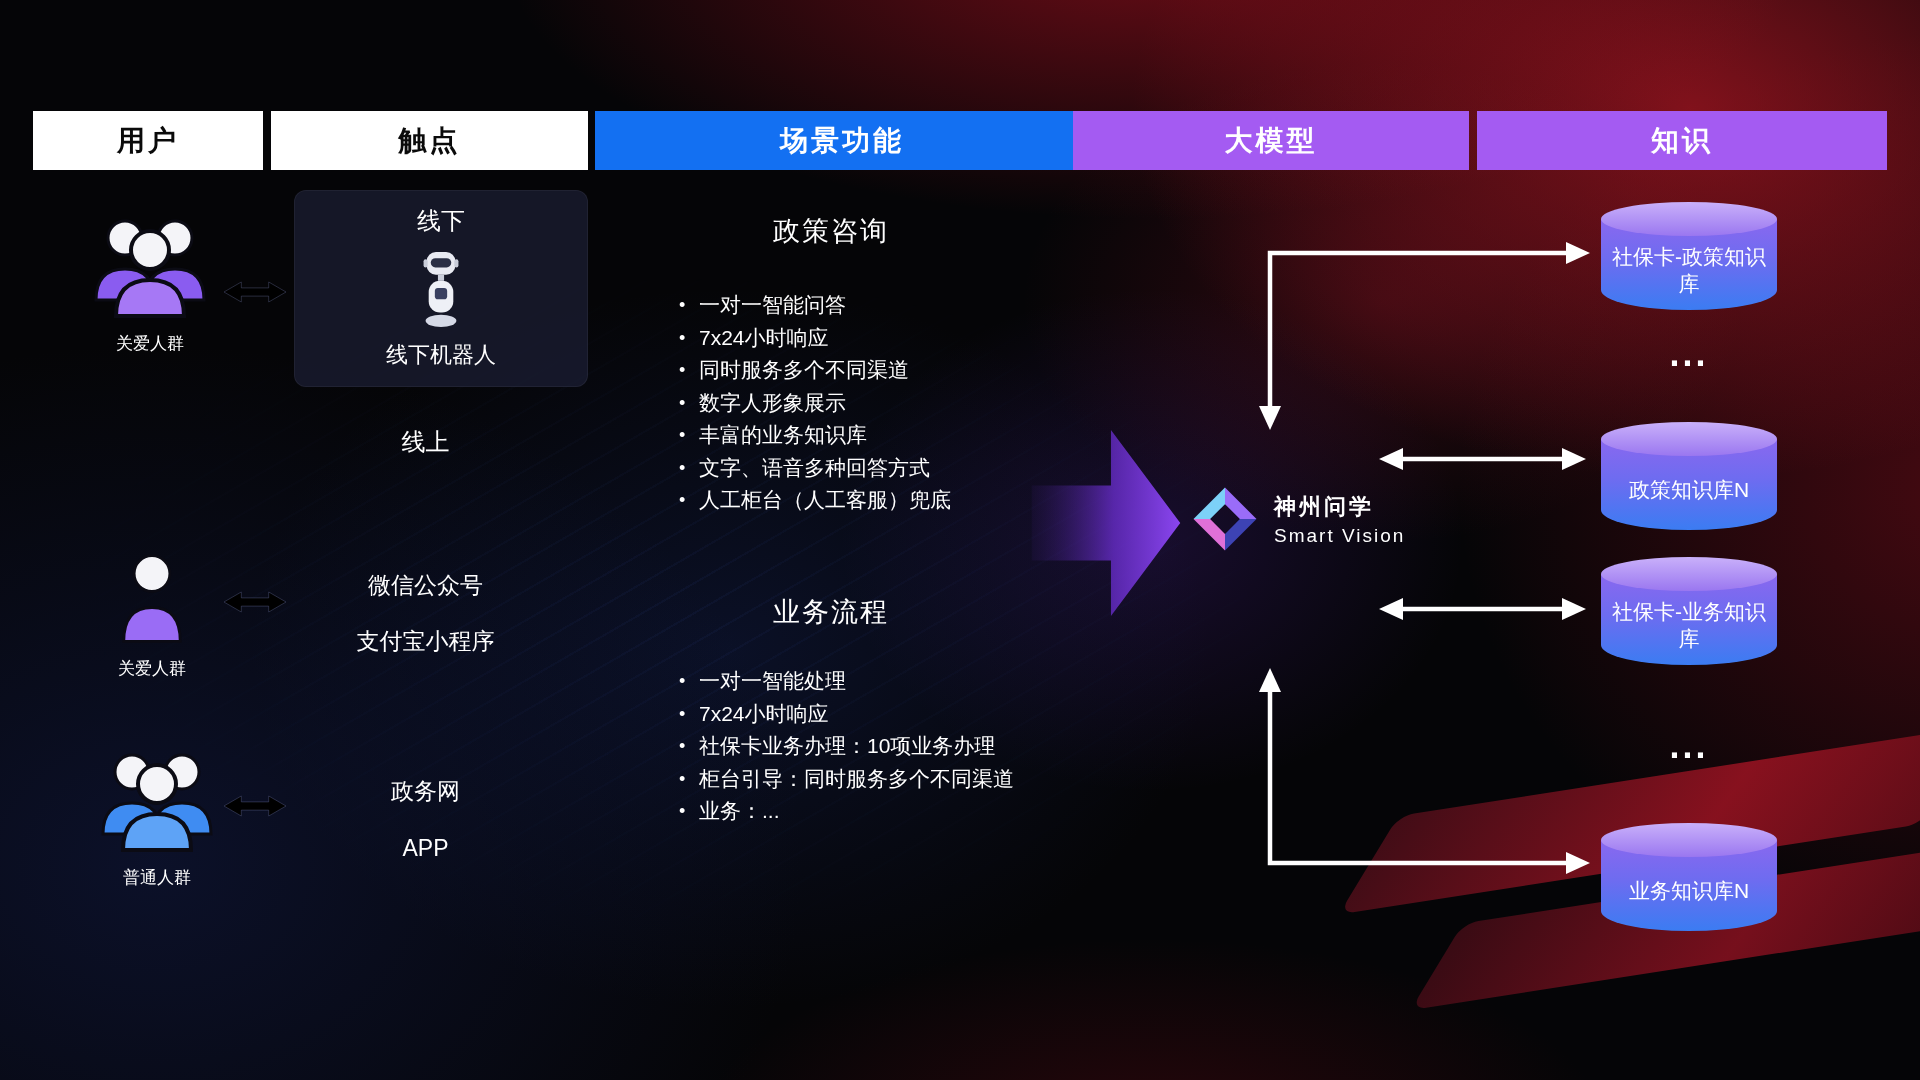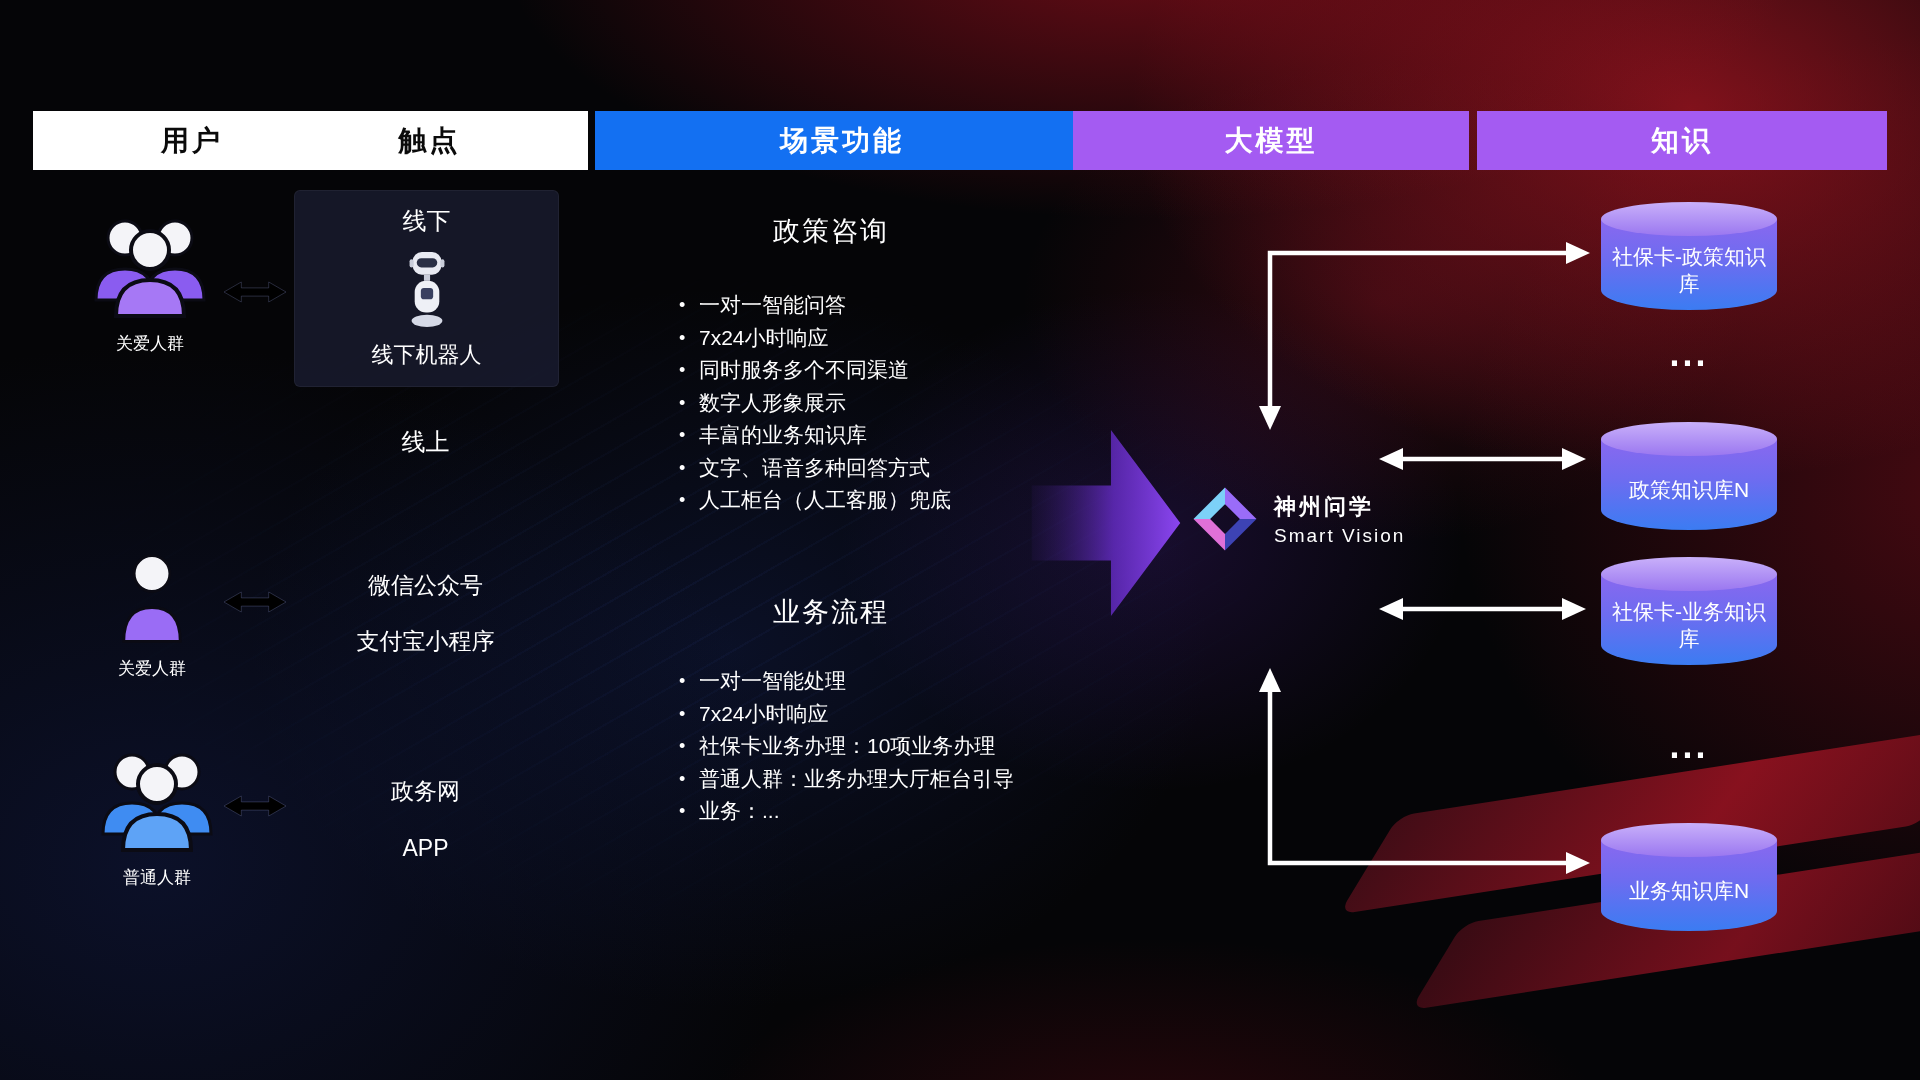--- a/index.html
+++ b/index.html
@@ -29,37 +29,37 @@
     background:linear-gradient(95deg,#4d0e19,#9c1322 60%,#6e0e1a);}
   .chev.c2{left:1465px;top:882px;width:470px;height:88px;transform:skewX(-38deg) rotate(-10deg);
     background:linear-gradient(95deg,#420c16,#8a1120 60%,#5e0c17);}
 
   
   .hbox{position:absolute;top:111px;height:59px;display:flex;align-items:center;justify-content:center;
     font-size:28px;font-weight:700;letter-spacing:3px;}
   .hbox.white{background:#ffffff;color:#0a0a0a;}
   .hbox.blue{background:#1370f2;color:#fff;padding-left:12px;}
   .hbox.purple{background:#a45bf2;color:#fff;}
-  .hb1{left:33px;width:230px;padding-left:44px;}
+  .hb1{left:33px;width:230px;}
   .hb2{left:271px;width:317px;}
   .hb3{left:595px;width:470px;}
   .hb4{left:1073px;width:396px;}
   .hb5{left:1477px;width:410px;}
 
   
   .user{position:absolute;display:flex;flex-direction:column;align-items:center;gap:10px;}
   .user .label{font-size:17px;color:#fff;white-space:nowrap;}
   .u1{left:84px;top:212px;width:132px;}
   .u2{left:92px;top:551px;width:120px;}
   .u3{left:90px;top:746px;width:134px;}
   .dbl-arrow{position:absolute;left:224px;width:62px;height:28px;}
   .a1{top:278px;} .a2{top:588px;} .a3{top:792px;}
 
   
-  .offline-card{position:absolute;left:294px;top:190px;width:265px;height:197px;border-radius:6px;
+  .offline-card{position:absolute;left:294px;top:190px;width:294px;height:197px;border-radius:12px;
     background:rgba(28,30,52,.72);border:1px solid rgba(255,255,255,.05);
     display:flex;flex-direction:column;align-items:center;justify-content:space-between;padding:14px 0 16px;box-sizing:border-box;}
   .card-title{font-size:24px;}
   .card-sub{font-size:22px;}
   .tp{position:absolute;left:294px;width:263px;text-align:center;font-size:23px;color:#fff;}
   .tp.online{top:426px;font-size:24px;}
   .tp.ch0{top:570px;} .tp.ch1{top:626px;} .tp.ch2{top:776px;} .tp.ch3{top:835px;}
 
   
   .sc-title{position:absolute;width:340px;text-align:center;font-size:27px;font-weight:500;letter-spacing:2px;color:#fff;}
@@ -187,21 +187,21 @@
       <div class="bullet-item">丰富的业务知识库</div>
       <div class="bullet-item">文字、语音多种回答方式</div>
       <div class="bullet-item">人工柜台（人工客服）兜底</div>
     </div>
 
   <div class="sc-title t2">业务流程</div>
   <div class="bullets b2">
       <div class="bullet-item">一对一智能处理</div>
       <div class="bullet-item">7x24小时响应</div>
       <div class="bullet-item">社保卡业务办理：10项业务办理</div>
-      <div class="bullet-item">普通人群：业务办理大厅柜台引导</div>
+      <div class="bullet-item">柜台引导：同时服务多个不同渠道</div>
       <div class="bullet-item">业务：...</div>
     </div>
 
   <svg class="flow-arrow" viewBox="0 0 150 200">
     <defs>
       <linearGradient id="ag" x1="0" y1="0" x2="1" y2="0">
         <stop offset="0" stop-color="#3b1d78" stop-opacity="0.12"></stop>
         <stop offset="0.55" stop-color="#6d2fd4" stop-opacity="0.75"></stop>
         <stop offset="1" stop-color="#8b46f0"></stop>
       </linearGradient>

